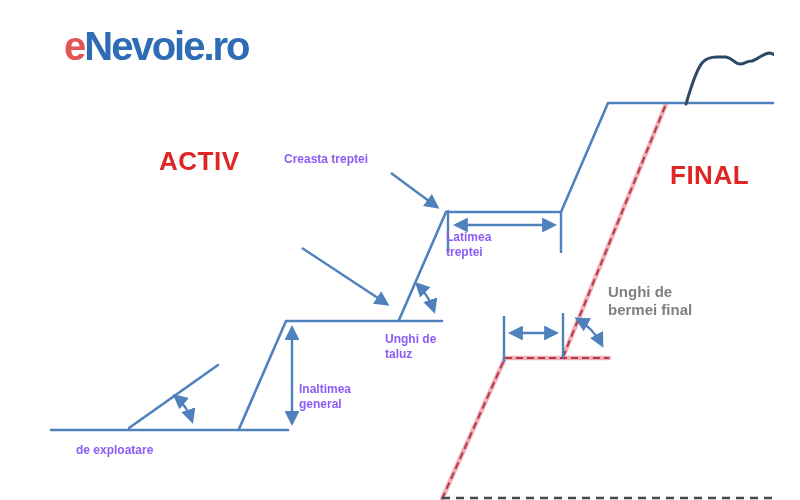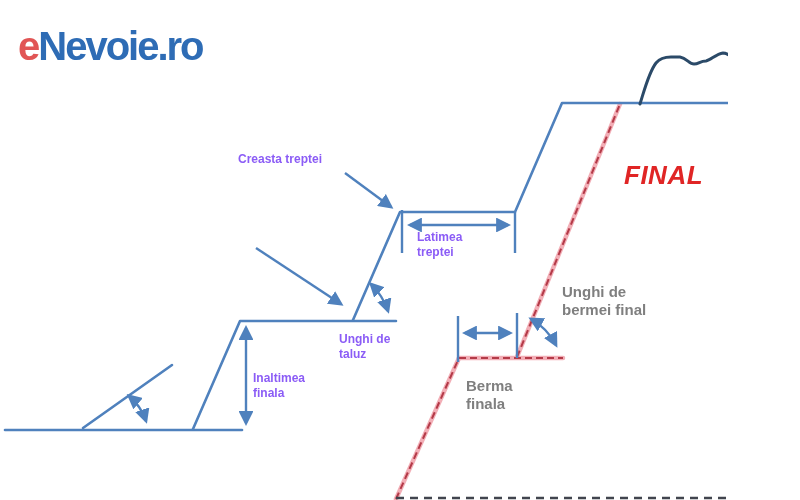--- a/index.html
+++ b/index.html
@@ -1,18 +1,19 @@
 <!DOCTYPE html>
 <html><head>
 <meta charset="utf-8">
 <style>
   html,body{margin:0;padding:0;background:#ffffff;}
   #stage{
     position:relative;width:728px;height:500px;background:#ffffff;overflow:hidden;
     font-family:"Liberation Sans","DejaVu Sans",sans-serif;
+    margin-left:46px;
   }
   #diagram-svg{position:absolute;left:0;top:0;}
   .lbl{position:absolute;font-weight:bold;line-height:1.22;white-space:nowrap;}
   .purple{color:#8b5cf6;font-size:12px;}
   .gray{color:#7f7f7f;font-size:15px;}
   .section{color:#e02525;font-size:26px;letter-spacing:0.5px;}
   #logo{
     position:absolute;left:18px;top:24px;font-size:40px;font-weight:bold;
     letter-spacing:-2px;
   }
@@ -76,46 +77,44 @@
     </g>
     <path d="M465,333 H510" stroke="#4f81bd" stroke-width="2.4" fill="none" marker-start="url(#ah)" marker-end="url(#ah)"></path>
 
     <path d="M531,319 Q547,328 556,345" stroke="#4f81bd" stroke-width="2.4" fill="none" marker-start="url(#ah)" marker-end="url(#ah)"></path>
   </svg>
 
   <div id="logo">
     <span class="logo-e">e</span><span class="logo-rest">Nevoie.ro</span>
   </div>
 
-  <div class="lbl section" style="left:624px;top:160px;font-style:italic;">FINAL</div>
+  <div class="lbl section" style="left:113px;top:146px;">ACTIV</div>
+  <div class="lbl section" style="left:624px;top:160px;">FINAL</div>
 
   <div class="lbl purple" style="left:238px;top:152px;">Creasta treptei</div>
 
 
-  <div class="lbl purple" style="left:417px;top:230px;">
+  <div class="lbl purple" style="left:400px;top:230px;">
     <div>Latimea</div>
     <div>treptei</div>
   </div>
 
   <div class="lbl purple" style="left:339px;top:332px;">
     <div>Unghi de</div>
     <div>taluz</div>
   </div>
 
-  <div class="lbl purple" style="left:253px;top:371px;">
+  <div class="lbl purple" style="left:253px;top:382px;">
     <div>Inaltimea</div>
-    <div>finala</div>
+    <div>general</div>
   </div>
 
   <div class="lbl purple" style="left:30px;top:443px;">
+    <div>de exploatare</div>
   </div>
 
   <div class="lbl gray" style="left:562px;top:283px;">
     <div>Unghi de</div>
     <div>bermei final</div>
   </div>
 
-  <div class="lbl gray" style="left:466px;top:377px;">
-    <div>Berma</div>
-    <div>finala</div>
-  </div>
 
 </div>
 
 </body></html>

